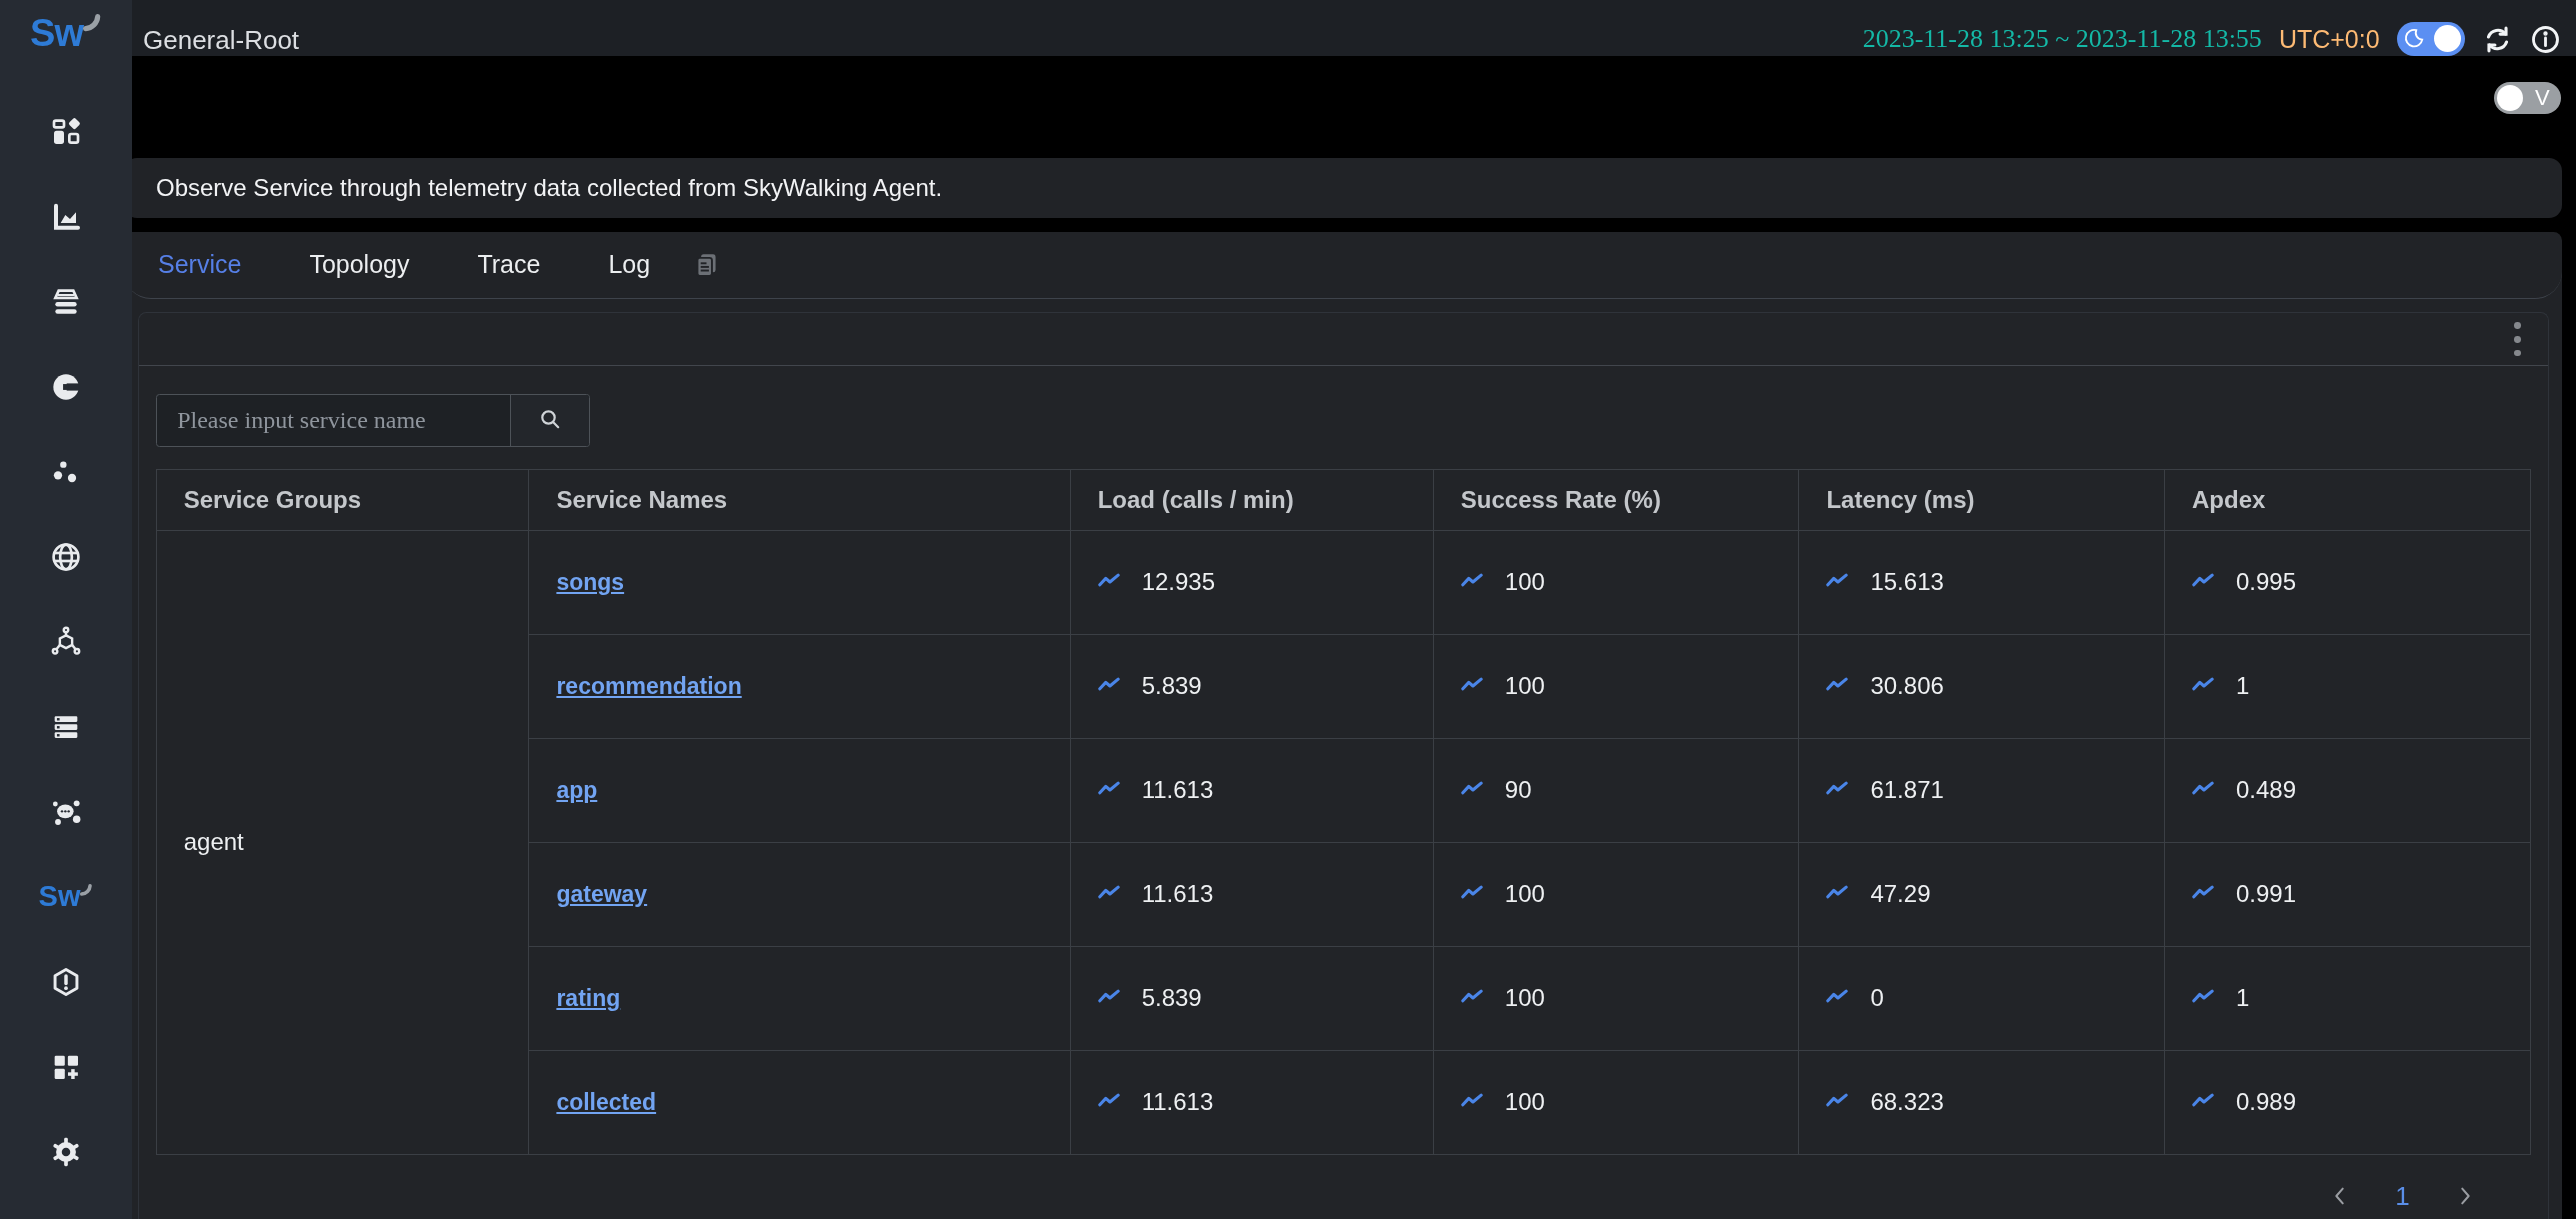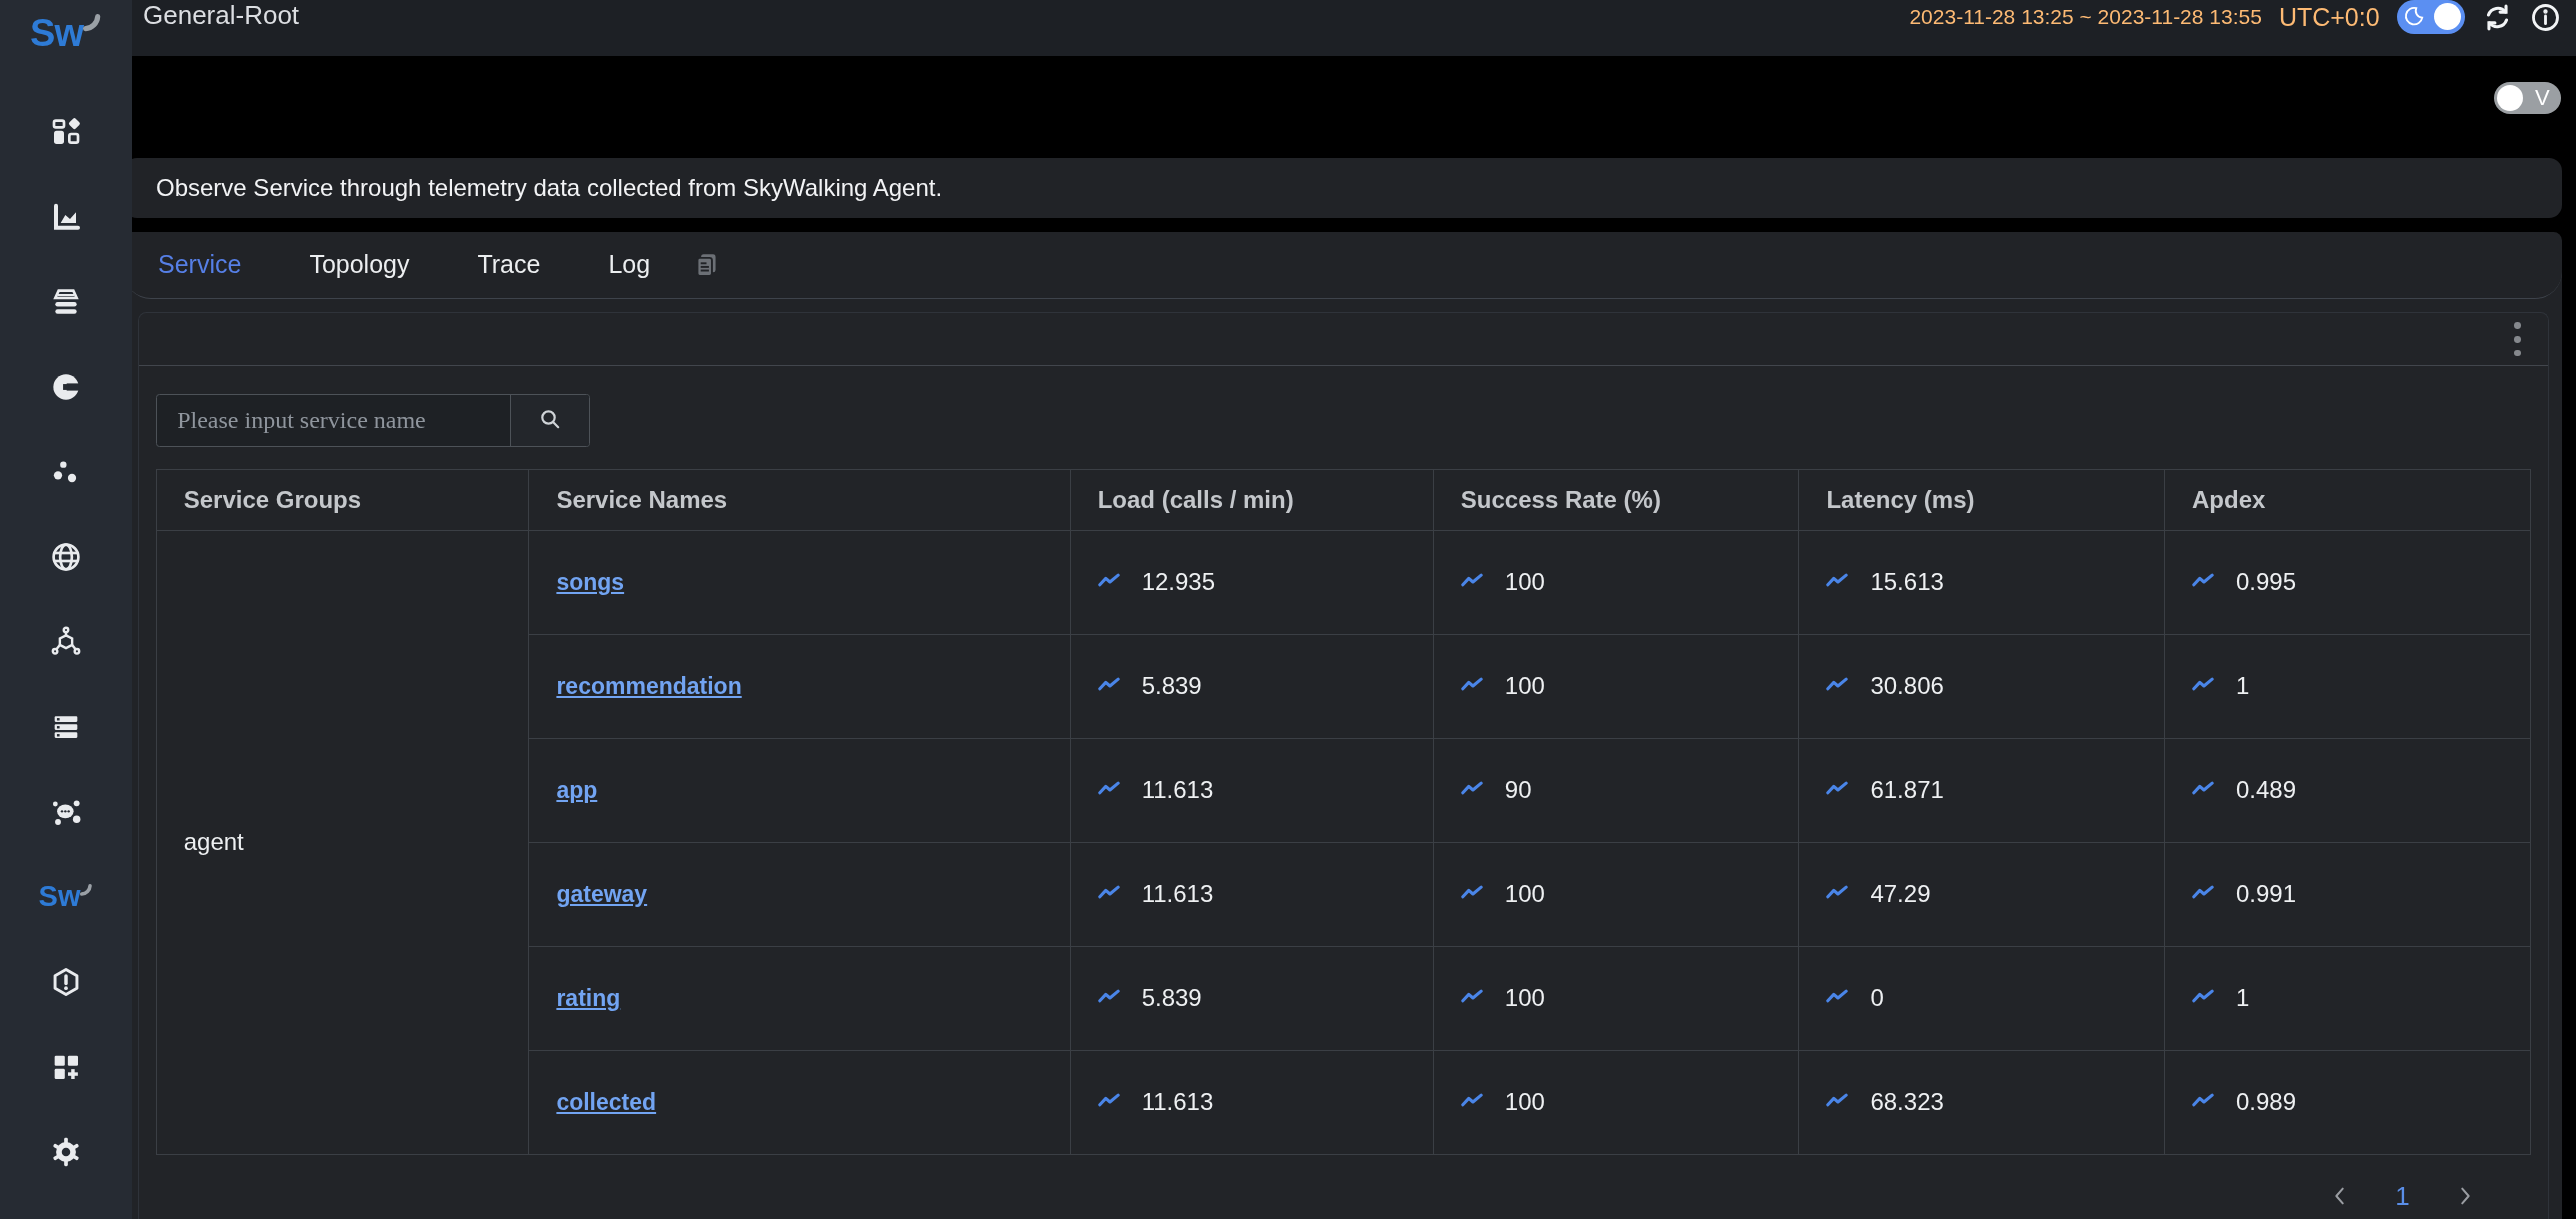--- a/index.html
+++ b/index.html
@@ -9,24 +9,24 @@
   
   .sidebar { position:absolute; left:0; top:0; width:132px; height:100%; background:#262b33; display:flex; flex-direction:column; align-items:center; z-index:5; }
   .logo-box { height:89px; display:flex; align-items:flex-start; justify-content:center; padding-top:12px; cursor:pointer; }
   .logo-text { color:#2e7bd6; font-size:38px; font-weight:bold; letter-spacing:-0.9px; }
   .logo-arc { margin-top:1.7px; }
   .nav-item { height:85px; width:100%; display:flex; align-items:center; justify-content:center; cursor:pointer; }
   .nav-item svg { display:block; }
   .mini-logo { color:#2e7bd6; font-size:29px; font-weight:bold; }
 
   
-  .topbar { position:absolute; left:111px; top:0; right:0; height:56px; background:#1d2025; display:flex; align-items:flex-start; padding:0 15.4px 0 32px; }
+  .topbar { position:absolute; left:111px; top:0; right:0; height:56px; background:#1d2025; display:flex; align-items:flex-end; padding:0 15.4px 0 32px; }
   .page-title { font-size:26px; color:#dcdee2; }
   .topbar-right { margin-left:auto; display:flex; align-items:center; gap:17px; }
-  .time-range { font-family:Liberation Sans, sans-serif; font-size:21px; color:#fdba74; }
+  .time-range { font-family:Liberation Serif, serif; font-size:26px; color:#14b8a6; }
   .timezone { font-size:25px; color:#fdba74; }
   .theme-toggle { position:relative; width:68px; height:34px; border-radius:17px; background:#5b8ff2; display:flex; align-items:center; padding-left:6.8px; cursor:pointer; }
   .theme-knob { position:absolute; right:3.4px; top:3.4px; width:27px; height:27px; background:#ffffff; border-radius:50%; }
   .icon-btn { display:flex; align-items:center; justify-content:center; cursor:pointer; }
 
   
   .toolbar { position:absolute; left:111px; top:56px; right:0; height:83px; background:#000; }
   .view-toggle { position:absolute; right:15.4px; top:26px; width:67px; height:32px; border-radius:16px; background:#9b9fa3; display:flex; align-items:center; justify-content:flex-end; padding-right:11px; cursor:pointer; }
   .view-knob { position:absolute; left:3.4px; top:3.4px; width:26px; height:26px; background:#ffffff; border-radius:50%; }
   .view-label { color:#ffffff; font-size:22px; }

